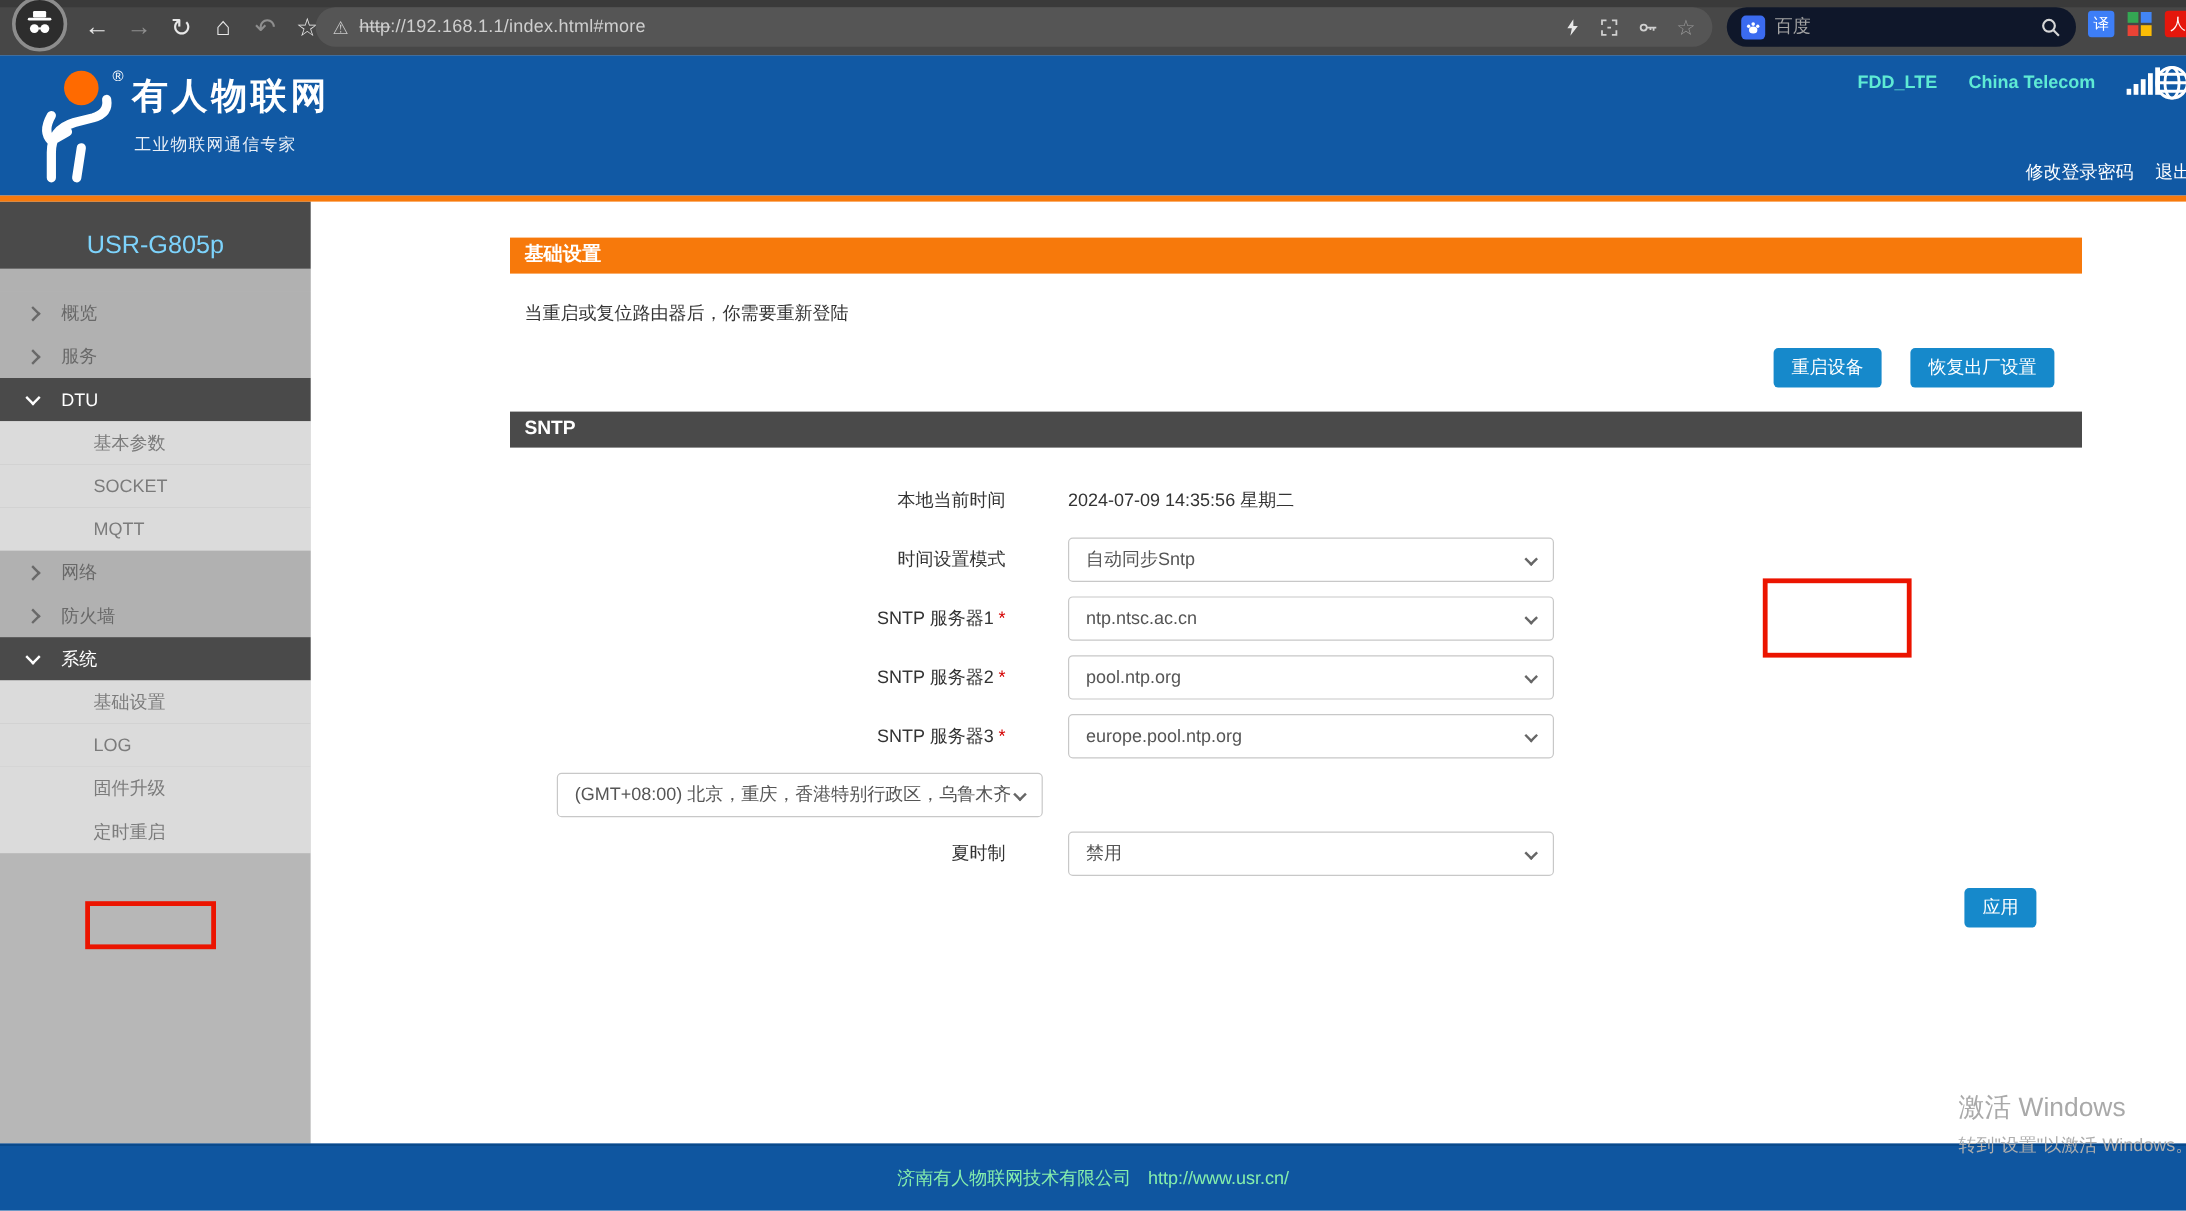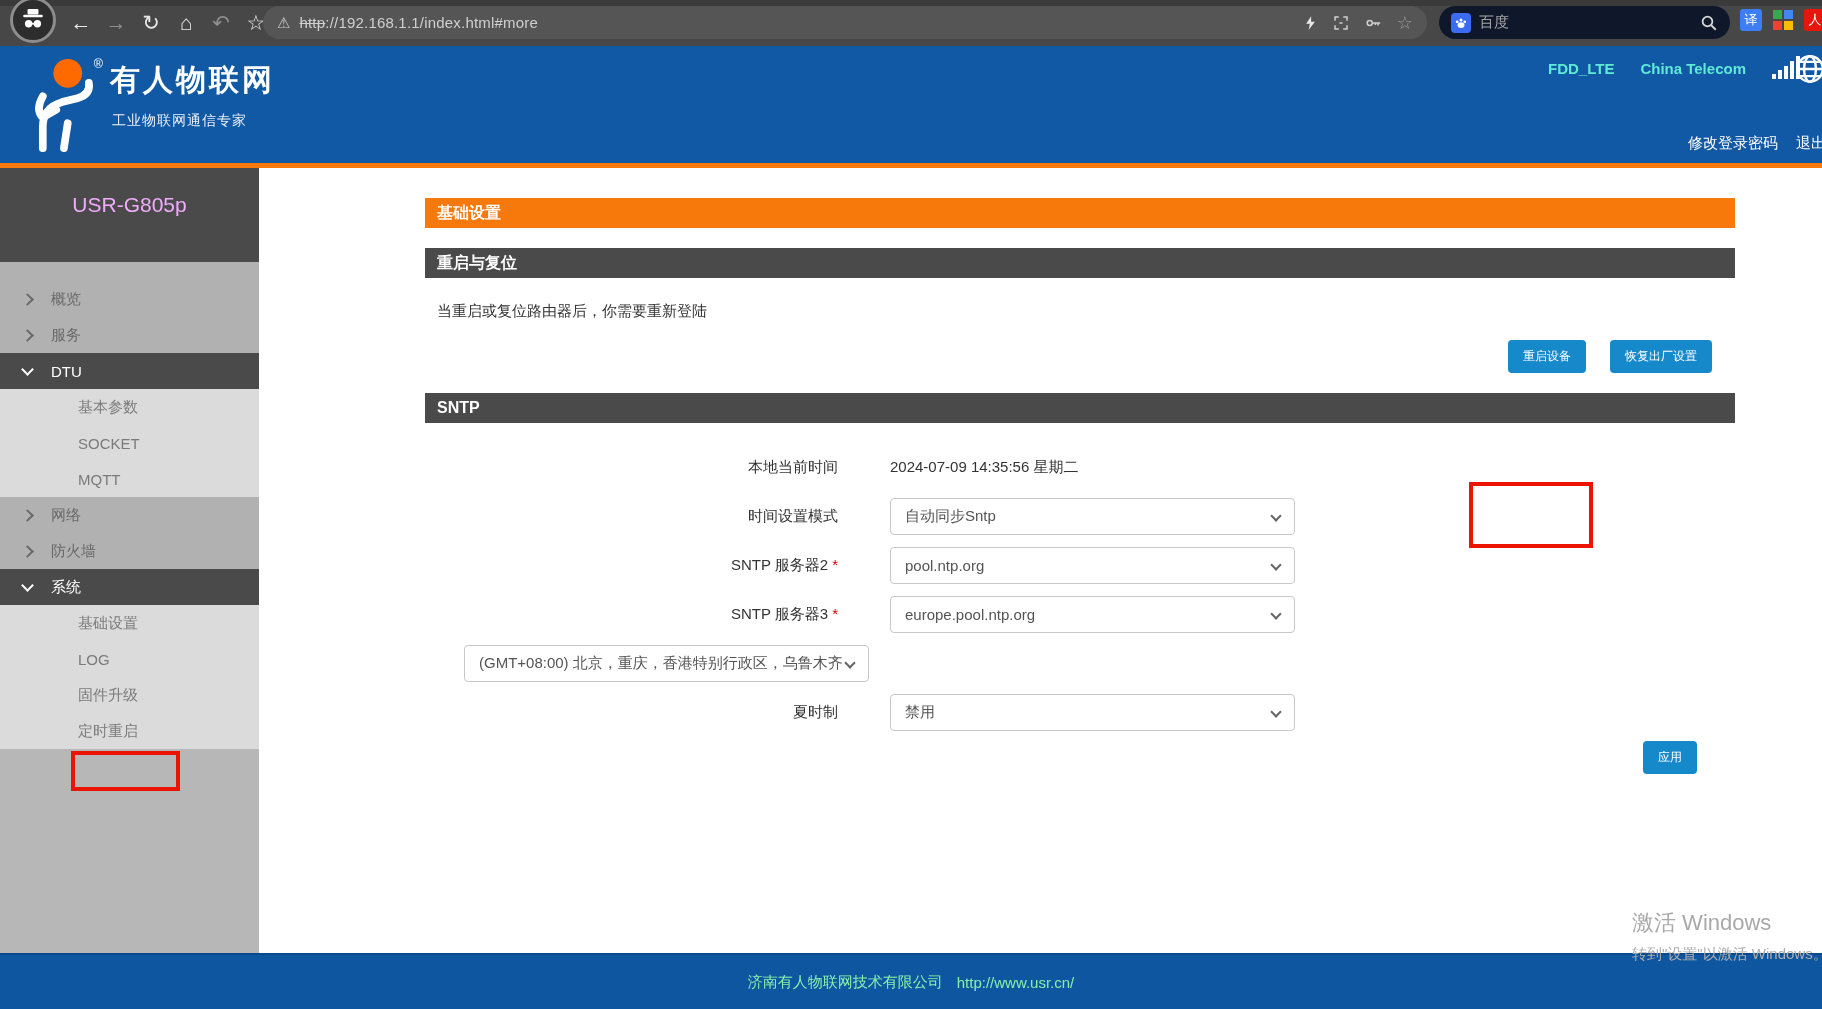--- a/index.html
+++ b/index.html
@@ -41,39 +41,39 @@
   .brand-title { position:absolute; left:110px; top:14px; color:#fff; font-size:30px; font-weight:bold; letter-spacing:3px; }
   .brand-sub { position:absolute; left:112px; top:66px; color:#e8eef6; font-size:14px; letter-spacing:1px; }
   .netinfo { position:absolute; left:1548px; top:10px; display:flex; align-items:center; gap:26px; color:#5eead4; }
   .netinfo b { font-size:15px; }
   .globe-wrap { position:absolute; left:1793px; top:6px; }
   .headlinks { position:absolute; left:1688px; top:88px; display:flex; gap:18px; }
   .headlinks span { color:#fff; font-size:15px; cursor:pointer; white-space:nowrap; }
   .orangeline { position:absolute; left:0; top:163px; width:1822px; height:5px; background:#F7790B; z-index:5; }
   
   .sidebar { position:absolute; left:0; top:168px; width:259px; height:785px; background:#b7b7b7; }
-  .device-title { height:94px; background:#4A4A4A; color:#f0abfc; font-size:21px; text-align:center; line-height:74px; }
+  .device-title { height:56px; background:#4A4A4A; color:#7dd3fc; font-size:21px; text-align:center; line-height:74px; }
   .menu-spacer { height:19px; background:#b1b1b1; }
   .srow { height:36px; display:flex; align-items:center; font-size:15px; cursor:pointer; }
   .srow.group { background:#b1b1b1; color:#696969; padding-left:23px; }
   .srow.group.expanded { background:#4A4A4A; color:#fff; }
   .srow.sub { background:#dbdbdb; color:#7b7b7b; padding-left:78px; }
   .chev { width:9px; height:9px; border-right:2px solid currentColor; border-bottom:2px solid currentColor; margin-right:19px; flex:0 0 auto; }
   .chev.right { transform:rotate(-45deg); }
   .chev.down  { transform:rotate(45deg); margin-top:-4px; }
   
   .main { position:absolute; left:259px; top:168px; width:1563px; height:785px; background:#fff; }
   .content { position:absolute; left:166px; top:0; width:1310px; }
   .bar { height:30px; line-height:30px; padding-left:12px; color:#fff; font-size:16px; font-weight:bold; }
   .bar.orange { margin-top:30px; background:#F7790B; }
   .bar.dark   { background:#4A4A4A; }
   .restart-bar { margin-top:20px; }
   .note { margin-top:24px; font-size:15px; color:#333; padding-left:12px; }
   .btnrow { margin-top:19px; display:flex; justify-content:flex-end; gap:24px; padding-right:23px; }
-  .bluebtn { height:33px; padding:0 15px; background:#1689CB; border:none; border-radius:4px; color:#fff; font-size:12px;
+  .bluebtn { height:33px; padding:0 15px; background:#1689CB; border:none; border-radius:4px; color:#fff; font-size:15px;
              font-family:"Liberation Sans", sans-serif; cursor:pointer; }
   .sntp-bar { margin-top:20px; }
   .form { margin-top:20px; }
   .frow { height:49px; display:flex; align-items:center;gap:13px; }
   .flabel { width:413px; text-align:right; font-size:15px; color:#333; }
   .flabel .req { color:#d40000; margin-left:4px; }
   .fvalue { margin-left:39px; font-size:15px; color:#333; }
   .select-box { margin-left:39px; width:405px; height:37px; border:1px solid #c8c8c8; border-radius:4px; background:#fff;
                 display:flex; align-items:center; padding-left:14px; position:relative; font-size:15px; color:#555; cursor:pointer; }
   .sel-chev { position:absolute; right:14px; top:13px; width:8px; height:8px;
@@ -242,41 +242,47 @@
       <div class="srow sub">
         <span>定时重启</span>
       </div>
     </div>
 </div>
 
 <div class="main">
   <div class="content">
     <div class="bar orange">基础设置</div>
 
-    <div class="bar dark restart-bar">重启与复位</div>
     <div class="note">当重启或复位路由器后，你需要重新登陆</div>
     <div class="btnrow">
       <button class="bluebtn">重启设备</button>
       <button class="bluebtn">恢复出厂设置</button>
     </div>
 
     <div class="bar dark sntp-bar">SNTP</div>
     <div class="form" id="sntp-form">
         <div class="frow">
           <span class="flabel"><span>本地当前时间</span></span>
           <span class="fvalue">2024-07-09 14:35:56  星期二</span>
         </div>
         <div class="frow">
           <span class="flabel"><span>时间设置模式</span></span>
           <div class="select-box">
             <span>自动同步Sntp</span>
             <span class="sel-chev"></span>
           </div>
         </div>
         <div class="frow">
+          <span class="flabel"><span>SNTP 服务器1</span><span class="req">*</span></span>
+          <div class="select-box">
+            <span>ntp.ntsc.ac.cn</span>
+            <span class="sel-chev"></span>
+          </div>
+        </div>
+        <div class="frow">
           <span class="flabel"><span>SNTP 服务器2</span><span class="req">*</span></span>
           <div class="select-box">
             <span>pool.ntp.org</span>
             <span class="sel-chev"></span>
           </div>
         </div>
         <div class="frow">
           <span class="flabel"><span>SNTP 服务器3</span><span class="req">*</span></span>
           <div class="select-box">
             <span>europe.pool.ntp.org</span>

